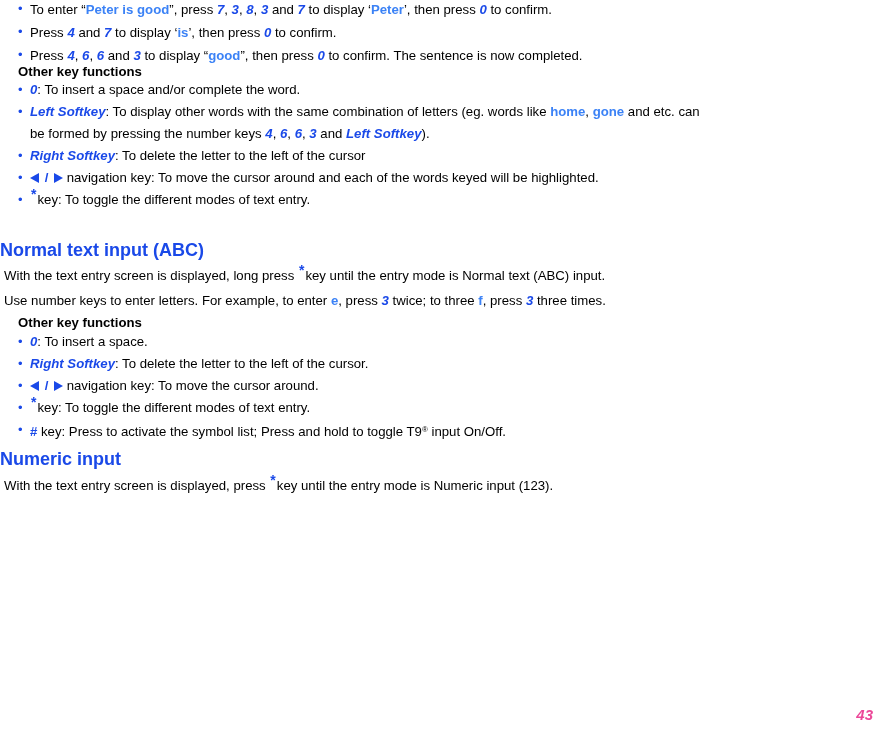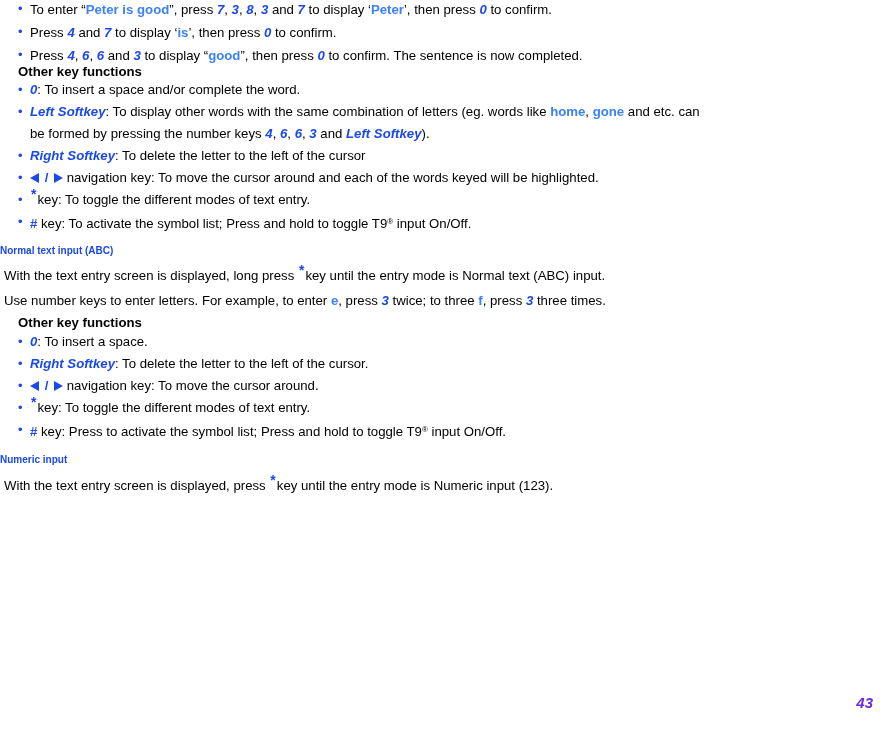--- a/index.html
+++ b/index.html
@@ -65,21 +65,21 @@
     color: #000000;
     margin-left: 18px;
     line-height: 20px;
     font-size: 13.2px;
   }
 
   
   h2.section {
     color: #1a49e8;
     font-weight: bold;
-    font-size: 10px;
+    font-size: 18px;
     margin: 0;
     padding: 0;
     line-height: 19px;
   }
 
   
   p.para {
     margin: 4px;
     padding: 0;
     line-height: 21px;
@@ -126,25 +126,25 @@
   .blk-abc-p1     { position: absolute; left: 0;  top: 261px; width: 891px; }
   .blk-abc-p2     { position: absolute; left: 0;  top: 286px; width: 891px; }
   .blk-okf2       { position: absolute; left: 0;  top: 313px; width: 891px; }
   .blk-okf2-list  { position: absolute; left: 0;  top: 331px; width: 890px; }
   .blk-h-num      { position: absolute; left: 0;  top: 450px; width: 718px; }
   .blk-num-p      { position: absolute; left: 0;  top: 471px; width: 891px; }
 
   .pagenum {
     position: absolute;
     right: 18px;
-    bottom: 20px;
+    bottom: 8px;
     font-style: italic;
     font-weight: bold;
     font-size: 15px;
-    color: #6d28d9;
+    color: #ec4899;
   }
 </style>
 </head>
 <body>
 
 <div class="page">
   <div class="content">
 
     <ul class="blist top-list blk-top-list">
         <li><span class="blk">To enter “</span><span class="b">Peter is good</span><span class="blk">”, press </span><span class="bi">7</span><span class="blk">, </span><span class="bi">3</span><span class="blk">, </span><span class="bi">8</span><span class="blk">, </span><span class="bi">3</span><span class="blk"> and </span><span class="bi">7</span><span class="blk"> to display ‘</span><span class="b">Peter</span><span class="blk">’, then press </span><span class="bi">0</span><span class="blk">  to confirm.</span></li>
@@ -153,21 +153,20 @@
       </ul>
 
     <div class="subhead blk-okf1">Other key functions</div>
 
     <ul class="blist sub-list blk-okf1-list">
         <li><span class="bi">0</span><span class="blk">: To insert a space and/or complete the word.</span></li>
         <li><span class="bi">Left Softkey</span><span class="blk">: To display other words with the same combination of letters (eg. words like </span><span class="b">home</span><span class="blk">, </span><span class="b">gone</span><span class="blk"> and etc. can be formed by pressing the number keys </span><span class="bi">4</span><span class="blk">, </span><span class="bi">6</span><span class="blk">, </span><span class="bi">6</span><span class="blk">, </span><span class="bi">3</span><span class="blk"> and </span><span class="bi">Left Softkey</span><span class="blk">).</span></li>
         <li><span class="bi">Right Softkey</span><span class="blk">: To delete the letter to the left of the cursor</span></li>
         <li><span class="arrow-l"></span><span class="slash"> / </span><span class="arrow-r"></span><span class="blk"> navigation key: To move the cursor around and each of the words keyed will be highlighted.</span></li>
         <li><span class="star">*</span><span class="blk">key: To toggle the different modes of text entry.</span></li>
-        <li><span class="hash">#</span><span class="blk"> key: To activate the symbol list; Press and hold to toggle T9</span><sup class="reg">®</sup><span class="blk"> input On/Off.</span></li>
       </ul>
 
     <h2 class="section blk-h-abc">Normal text input (ABC)</h2>
 
     <p class="para blk-abc-p1"><span class="blk">With the text entry screen is displayed, long press </span><span class="star">*</span><span class="blk">key until the entry mode is Normal text (ABC) input.</span></p>
 
     <p class="para blk-abc-p2"><span class="blk">Use number keys to enter letters. For example, to enter </span><span class="b">e</span><span class="blk">, press </span><span class="bi">3</span><span class="blk">  twice; to three </span><span class="b">f</span><span class="blk">, press </span><span class="bi">3</span><span class="blk">  three times.</span></p>
 
     <div class="subhead blk-okf2">Other key functions</div>
 

